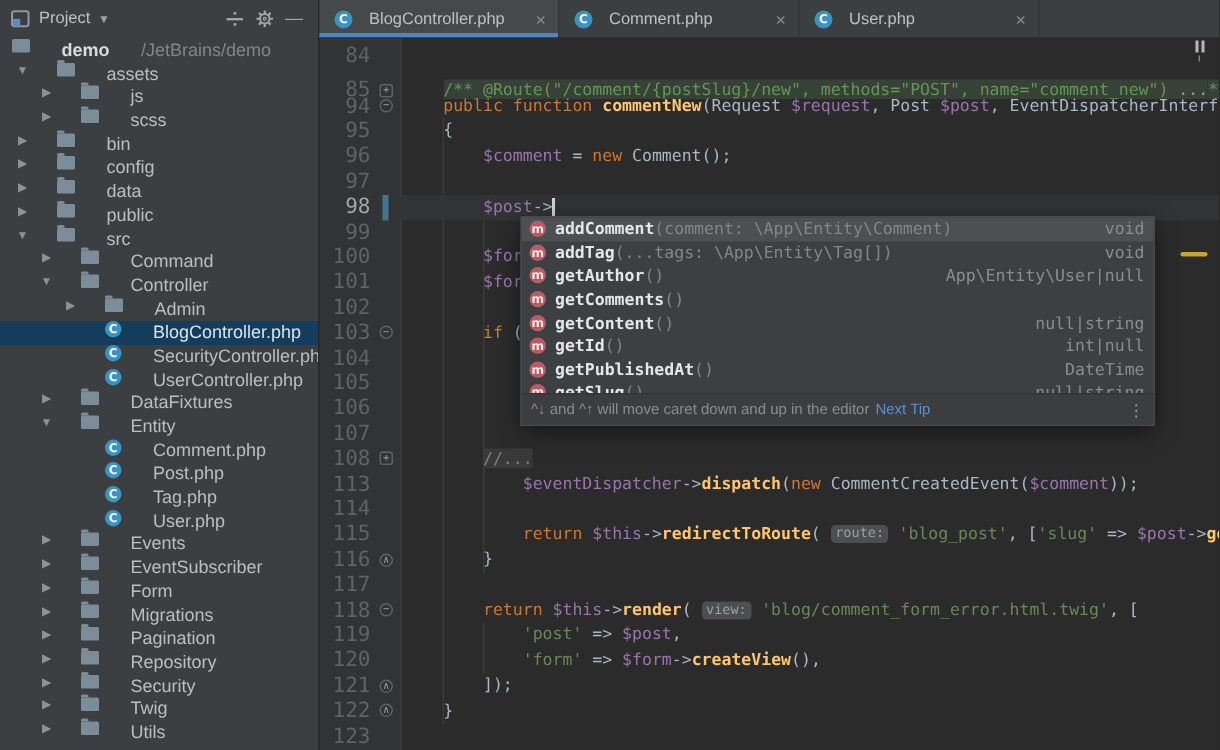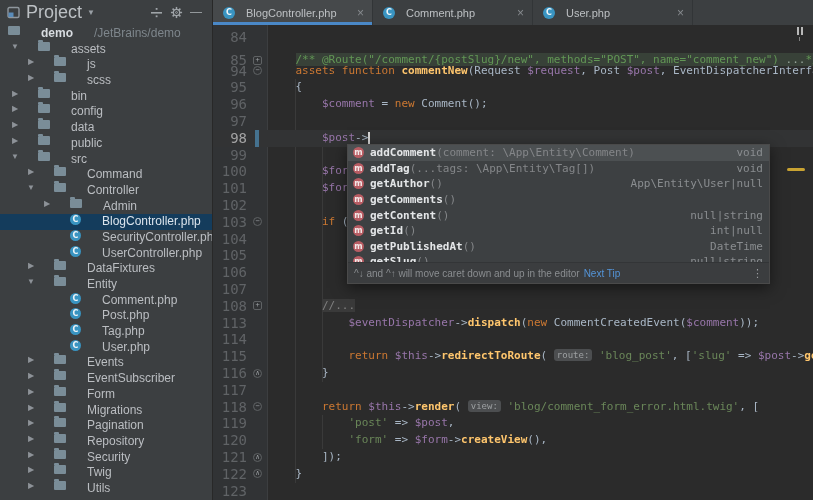--- a/index.html
+++ b/index.html
@@ -3,21 +3,21 @@
 <meta charset="utf-8">
 <style>
   html,body{margin:0;padding:0;background:#2b2b2b;}
   #app{position:relative;width:813px;height:500px;overflow:hidden;
        font-family:"Liberation Sans","DejaVu Sans",sans-serif;
        background:#2b2b2b;-webkit-font-smoothing:antialiased;}
   
   #sidebar{position:absolute;left:0;top:0;width:212px;height:500px;background:#3c3f41;
            border-right:1px solid #282828;}
   #sb-head{height:24px;display:flex;align-items:center;padding:0 6px;}
-  #sb-title{color:#bcc0c4;font-size:18px;margin-left:6px;}
+  #sb-title{color:#bcc0c4;font-size:11px;margin-left:6px;}
   .caret-down{color:#9aa0a6;font-size:8px;margin-left:5px;}
   #sb-head .spacer{flex:1;}
   .hd-ic{width:20px;height:18px;display:flex;align-items:center;justify-content:center;color:#9fa4a8;}
   #tree{position:absolute;top:26px;left:0;right:0;bottom:0;overflow:hidden;}
   .trow{height:15.7px;display:flex;font-size:12px;color:#bbbec2;white-space:nowrap;gap:16px;}
   .trow.sel{background:#143c5c;color:#dbe4ec;}
   .tarrow{width:14px;flex:0 0 14px;font-size:8px;color:#8d9298;text-align:center;}
   .tfolder{flex:0 0 12px;width:12px;height:9px;background:#7a8d98;border-radius:1px;position:relative;margin-right:5px;}
   .tfolder:before{content:"";position:absolute;top:-2px;left:0;width:5px;height:2px;background:#7a8d98;border-radius:1px 1px 0 0;}
   .cls-ic{flex:0 0 11px;width:11px;height:11px;border-radius:50%;background:#3994c1;color:#eef4f8;
@@ -300,21 +300,21 @@
             <pre class="code"></pre>
           </div>
           <div class="crow" style="top: 27px;">
             <span class="ln">85</span>
             <span class="fmark sq">+</span>
             <pre class="code"><span class="t-pln">    </span><span class="t-docf">/** @Route("/comment/{postSlug}/new", methods="POST", name="comment_new") </span><span class="t-dotsf">...</span><span class="t-docf">*/</span></pre>
           </div>
           <div class="crow" style="top: 37.6px;">
             <span class="ln">94</span>
             <span class="fmark ci">−</span>
-            <pre class="code"><span class="t-pln">    </span><span class="t-kw">assets function </span><span class="t-fn">commentNew</span><span class="t-pln">(Request </span><span class="t-var">$request</span><span class="t-pln">, Post </span><span class="t-var">$post</span><span class="t-pln">, EventDispatcherInterface </span></pre>
+            <pre class="code"><span class="t-pln">    </span><span class="t-kw">public function </span><span class="t-fn">commentNew</span><span class="t-pln">(Request </span><span class="t-var">$request</span><span class="t-pln">, Post </span><span class="t-var">$post</span><span class="t-pln">, EventDispatcherInterface </span></pre>
           </div>
           <div class="crow" style="top: 54.4px;">
             <span class="ln">95</span>
             <pre class="code"><span class="t-pln">    {</span></pre>
           </div>
           <div class="crow" style="top: 71.2px;">
             <span class="ln">96</span>
             <pre class="code"><span class="t-pln">        </span><span class="t-var">$comment</span><span class="t-pln"> = </span><span class="t-kw">new</span><span class="t-pln"> Comment();</span></pre>
           </div>
           <div class="crow" style="top: 88px;">

